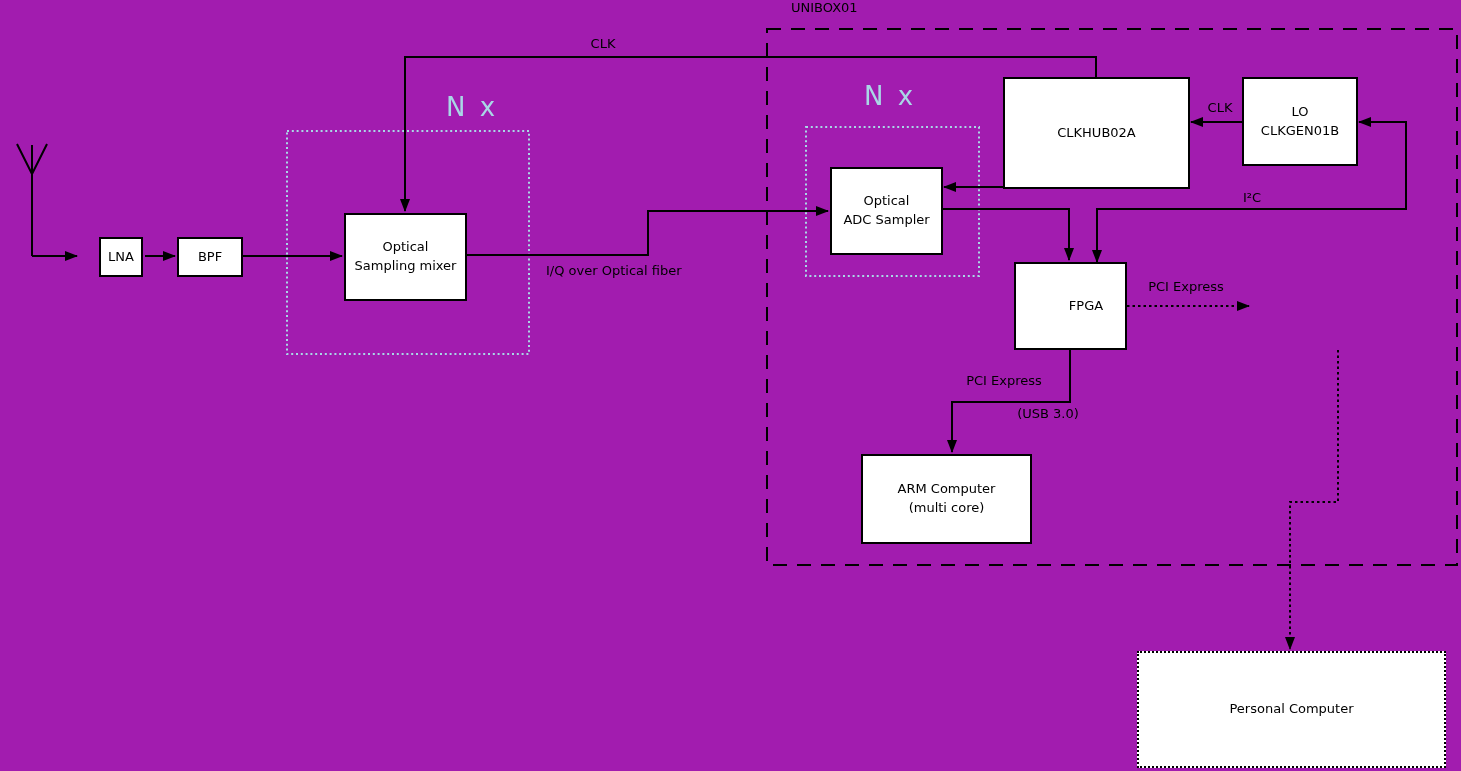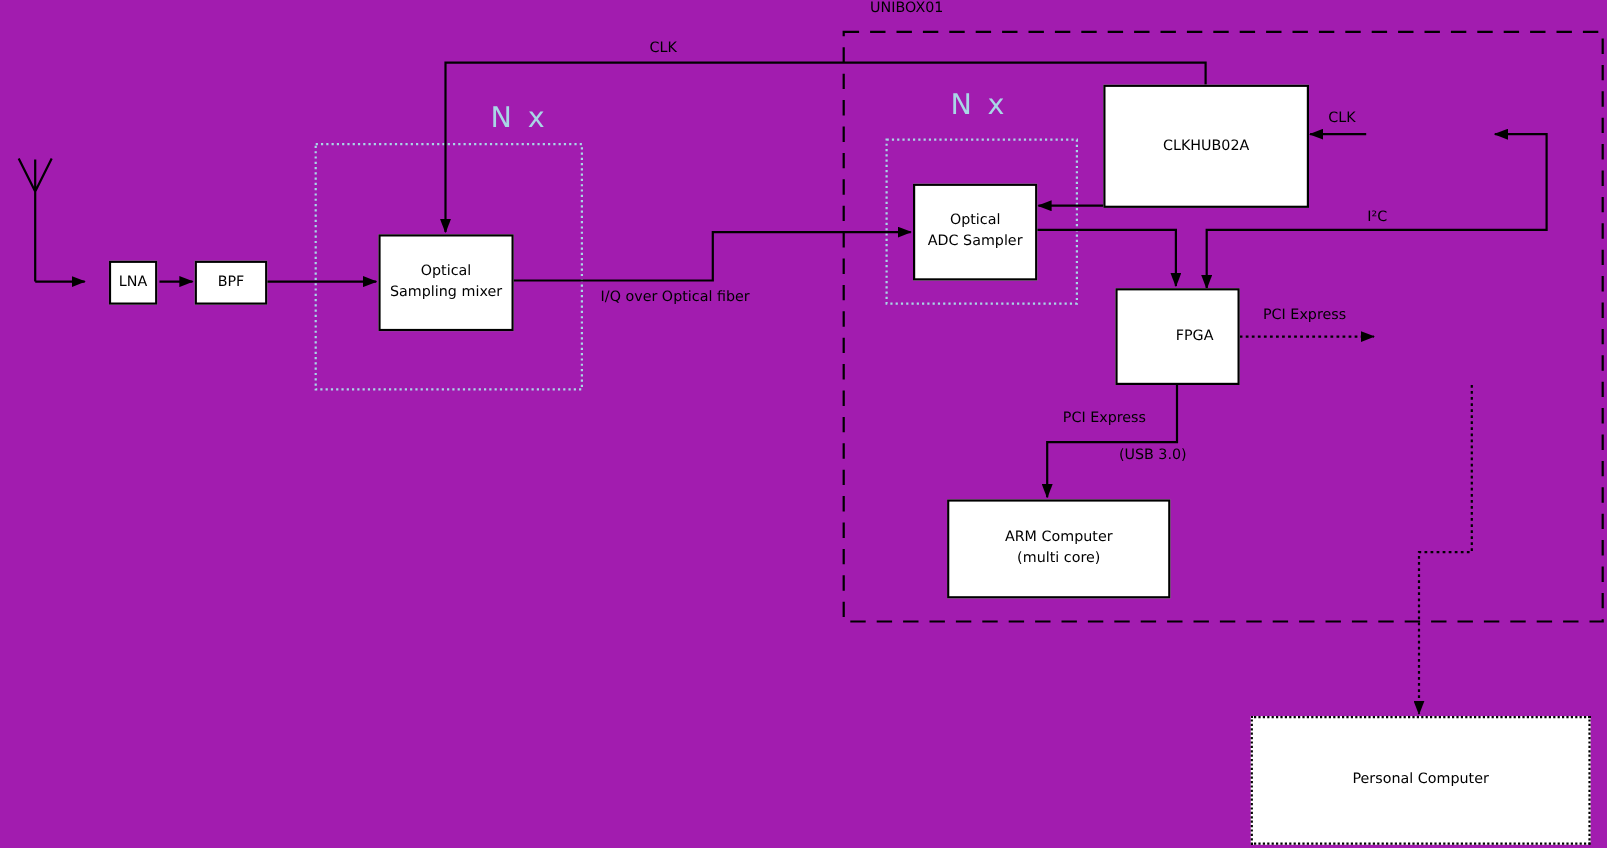--- a/index.html
+++ b/index.html
@@ -64,22 +64,24 @@
   <div class="nx-label" style="left:446px; top:92px;">N x</div>
   <div class="nx-label" style="left:864px; top:81px;">N x</div>
 
   <div class="node" style="left:79px;  top:237px; width:44px;  height:40px;margin-left:20px;">LNA</div>
   <div class="node" style="left:177px; top:237px; width:66px;  height:40px;">BPF</div>
   <div class="node" style="left:344px; top:213px; width:123px; height:88px;">Optical
 Sampling mixer</div>
   <div class="node" style="left:830px; top:167px; width:113px; height:88px;">Optical
 ADC Sampler</div>
   <div class="node" style="left:1003px;top:77px;  width:187px; height:112px;">CLKHUB02A</div>
+  <div class="node" style="left:1242px;top:77px;  width:116px; height:89px;">LO
+CLKGEN01B</div>
   <div class="node" style="left:1014px;top:262px; width:113px; height:88px;padding-left:31px;">FPGA</div>
-  <div class="node" style="left:861px; top:454px; width:203px; height:90px;">ARM Computer
+  <div class="node" style="left:861px; top:454px; width:171px; height:90px;">ARM Computer
 (multi core)</div>
   <div class="node dotted" style="left:1137px;top:651px; width:309px; height:117px;">Personal Computer</div>
 
   <div class="elabel center" style="left:583px;  top:36px;  width:40px;">CLK</div>
   <div class="elabel center" style="left:1196px; top:100px; width:48px;">CLK</div>
   <div class="elabel" style="left:546px;  top:263px;">I/Q over Optical fiber</div>
   <div class="elabel" style="left:1243px; top:190px;">I²C</div>
   <div class="elabel center" style="left:1146px; top:279px; width:80px;">PCI Express</div>
   <div class="elabel center" style="left:964px;  top:373px; width:80px;">PCI Express</div>
   <div class="elabel center" style="left:1008px;  top:406px; width:80px;">(USB 3.0)</div>

